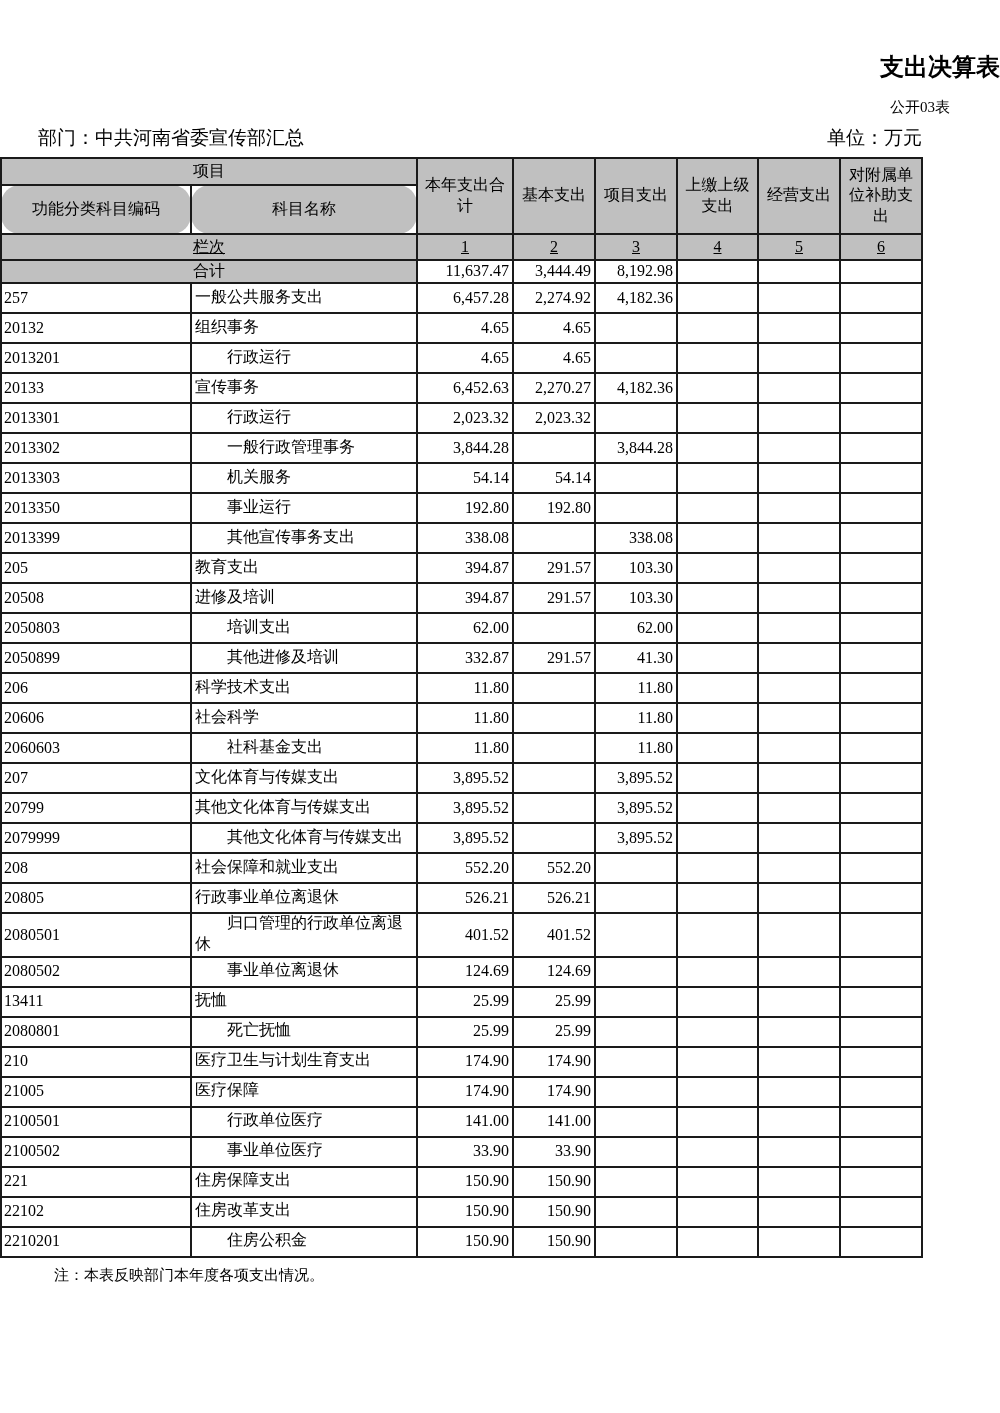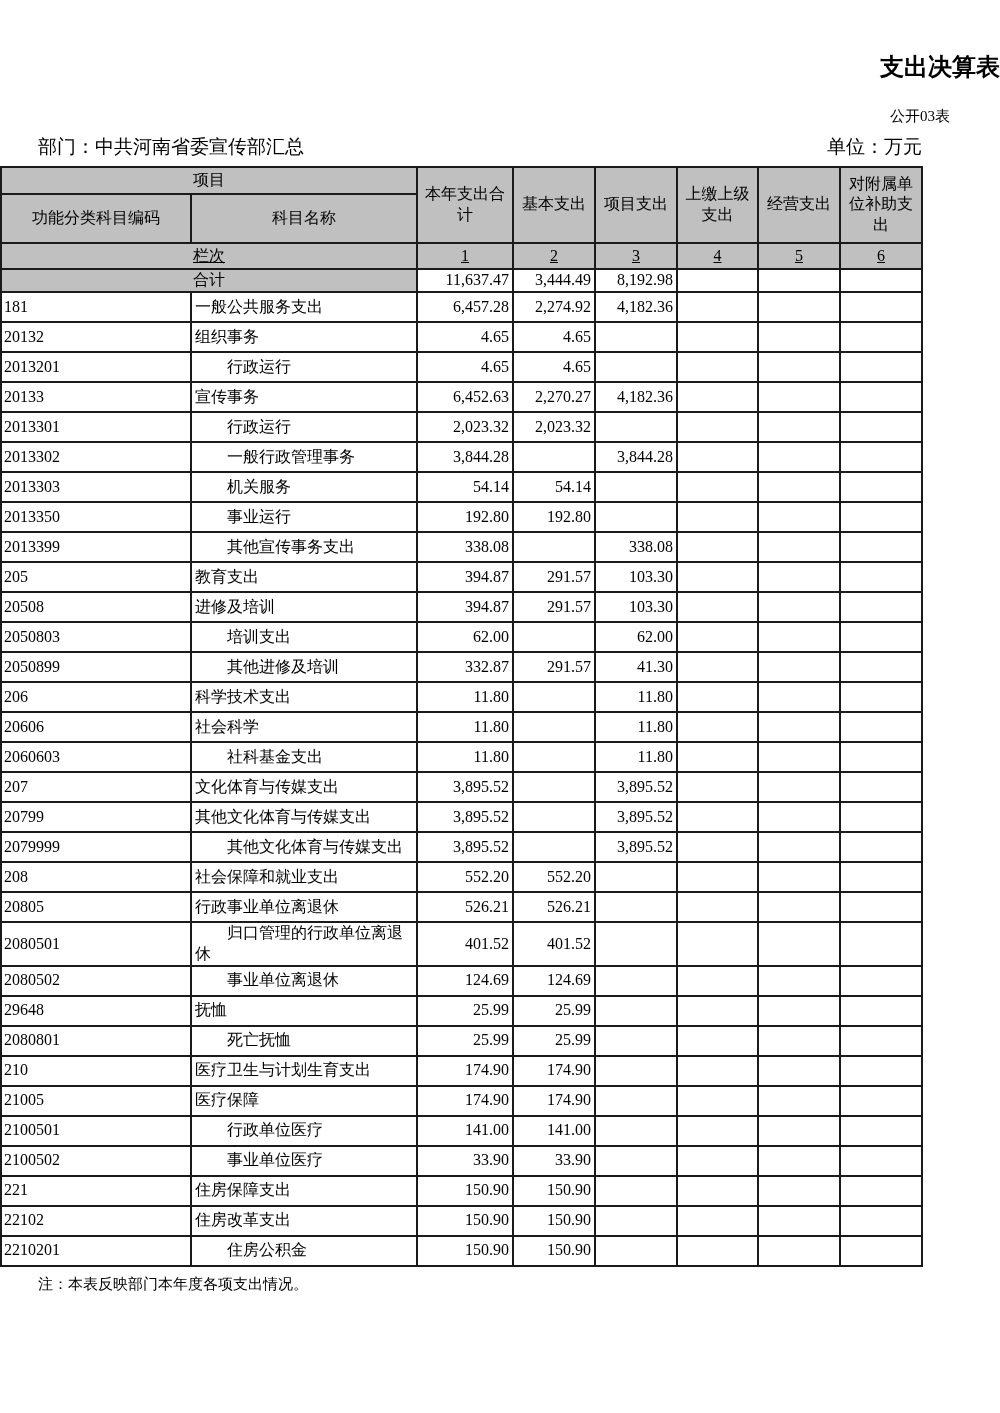--- a/index.html
+++ b/index.html
@@ -18,21 +18,21 @@
   }
   .page{position:relative;width:1000px;height:1413px;overflow:hidden;}
   .title{
     padding-top:52px;
     text-align:right;
     font-size:24px;
     font-weight:bold;
     line-height:1.25;
   }
   .table-code{
-    margin-top:25px;
+    margin-top:16px;
     padding-right:50px;
     text-align:right;
     font-size:15px;
     line-height:1.2;
   }
   .meta-row{
     margin-top:12px;
     padding-left:38px;
     padding-right:78px;
     display:flex;
@@ -55,35 +55,35 @@
     overflow:hidden;
     padding:0;
     vertical-align:middle;
   }
   thead th{
     background:var(--header-bg);
     text-align:center;
     padding:2px 3px;
   }
   .r-item th{height:24px;}
-  .r-sub th{height:49px;}
+  .r-sub th{height:49px;border-radius:19px;}
   .r-lanci th{height:26px;text-decoration:underline;}
   .r-total td{height:16px;}
   .r-total .total-label{
     background:var(--header-bg);
     text-align:center;
   }
   .r-data td{height:30px;}
   td.code{text-align:left;padding-left:2px;padding-right:2px;}
-  td.name{text-align:left;padding-left:3px;padding-right:2px;}
+  td.name{text-align:left;padding-left:3px;padding-right:2px;font-family:Liberation Mono, monospace;}
   td.name.indent{text-indent:2em;}
   td.val{text-align:right;padding-right:3px;padding-left:2px;}
   .note{
     margin-top:8px;
-    padding-left:38px;
+    padding-left:54px;
     font-size:15px;
     line-height:1.3;
   }
 </style>
 </head>
 <body>
 
 <div class="page">
 
   <div class="title">支出决算表</div>
@@ -134,21 +134,21 @@
       <tr class="r-total">
         <td colspan="2" class="total-label">合计</td>
         <td class="val">11,637.47</td>
         <td class="val">3,444.49</td>
         <td class="val">8,192.98</td>
         <td class="val"></td>
         <td class="val"></td>
         <td class="val"></td>
       </tr>
     <tr class="r-data">
-    <td class="code">181</td>
+    <td class="code">257</td>
     <td class="name">一般公共服务支出</td>
     <td class="val">6,457.28</td>
     <td class="val">2,274.92</td>
     <td class="val">4,182.36</td>
     <td class="val"></td>
     <td class="val"></td>
     <td class="val"></td>
   </tr>
         <tr class="r-data">
     <td class="code">20132</td>
@@ -364,21 +364,21 @@
     <td class="code">2080502</td>
     <td class="name indent">事业单位离退休</td>
     <td class="val">124.69</td>
     <td class="val">124.69</td>
     <td class="val"></td>
     <td class="val"></td>
     <td class="val"></td>
     <td class="val"></td>
   </tr>
         <tr class="r-data">
-    <td class="code">29648</td>
+    <td class="code">13411</td>
     <td class="name">抚恤</td>
     <td class="val">25.99</td>
     <td class="val">25.99</td>
     <td class="val"></td>
     <td class="val"></td>
     <td class="val"></td>
     <td class="val"></td>
   </tr>
         <tr class="r-data">
     <td class="code">2080801</td>

